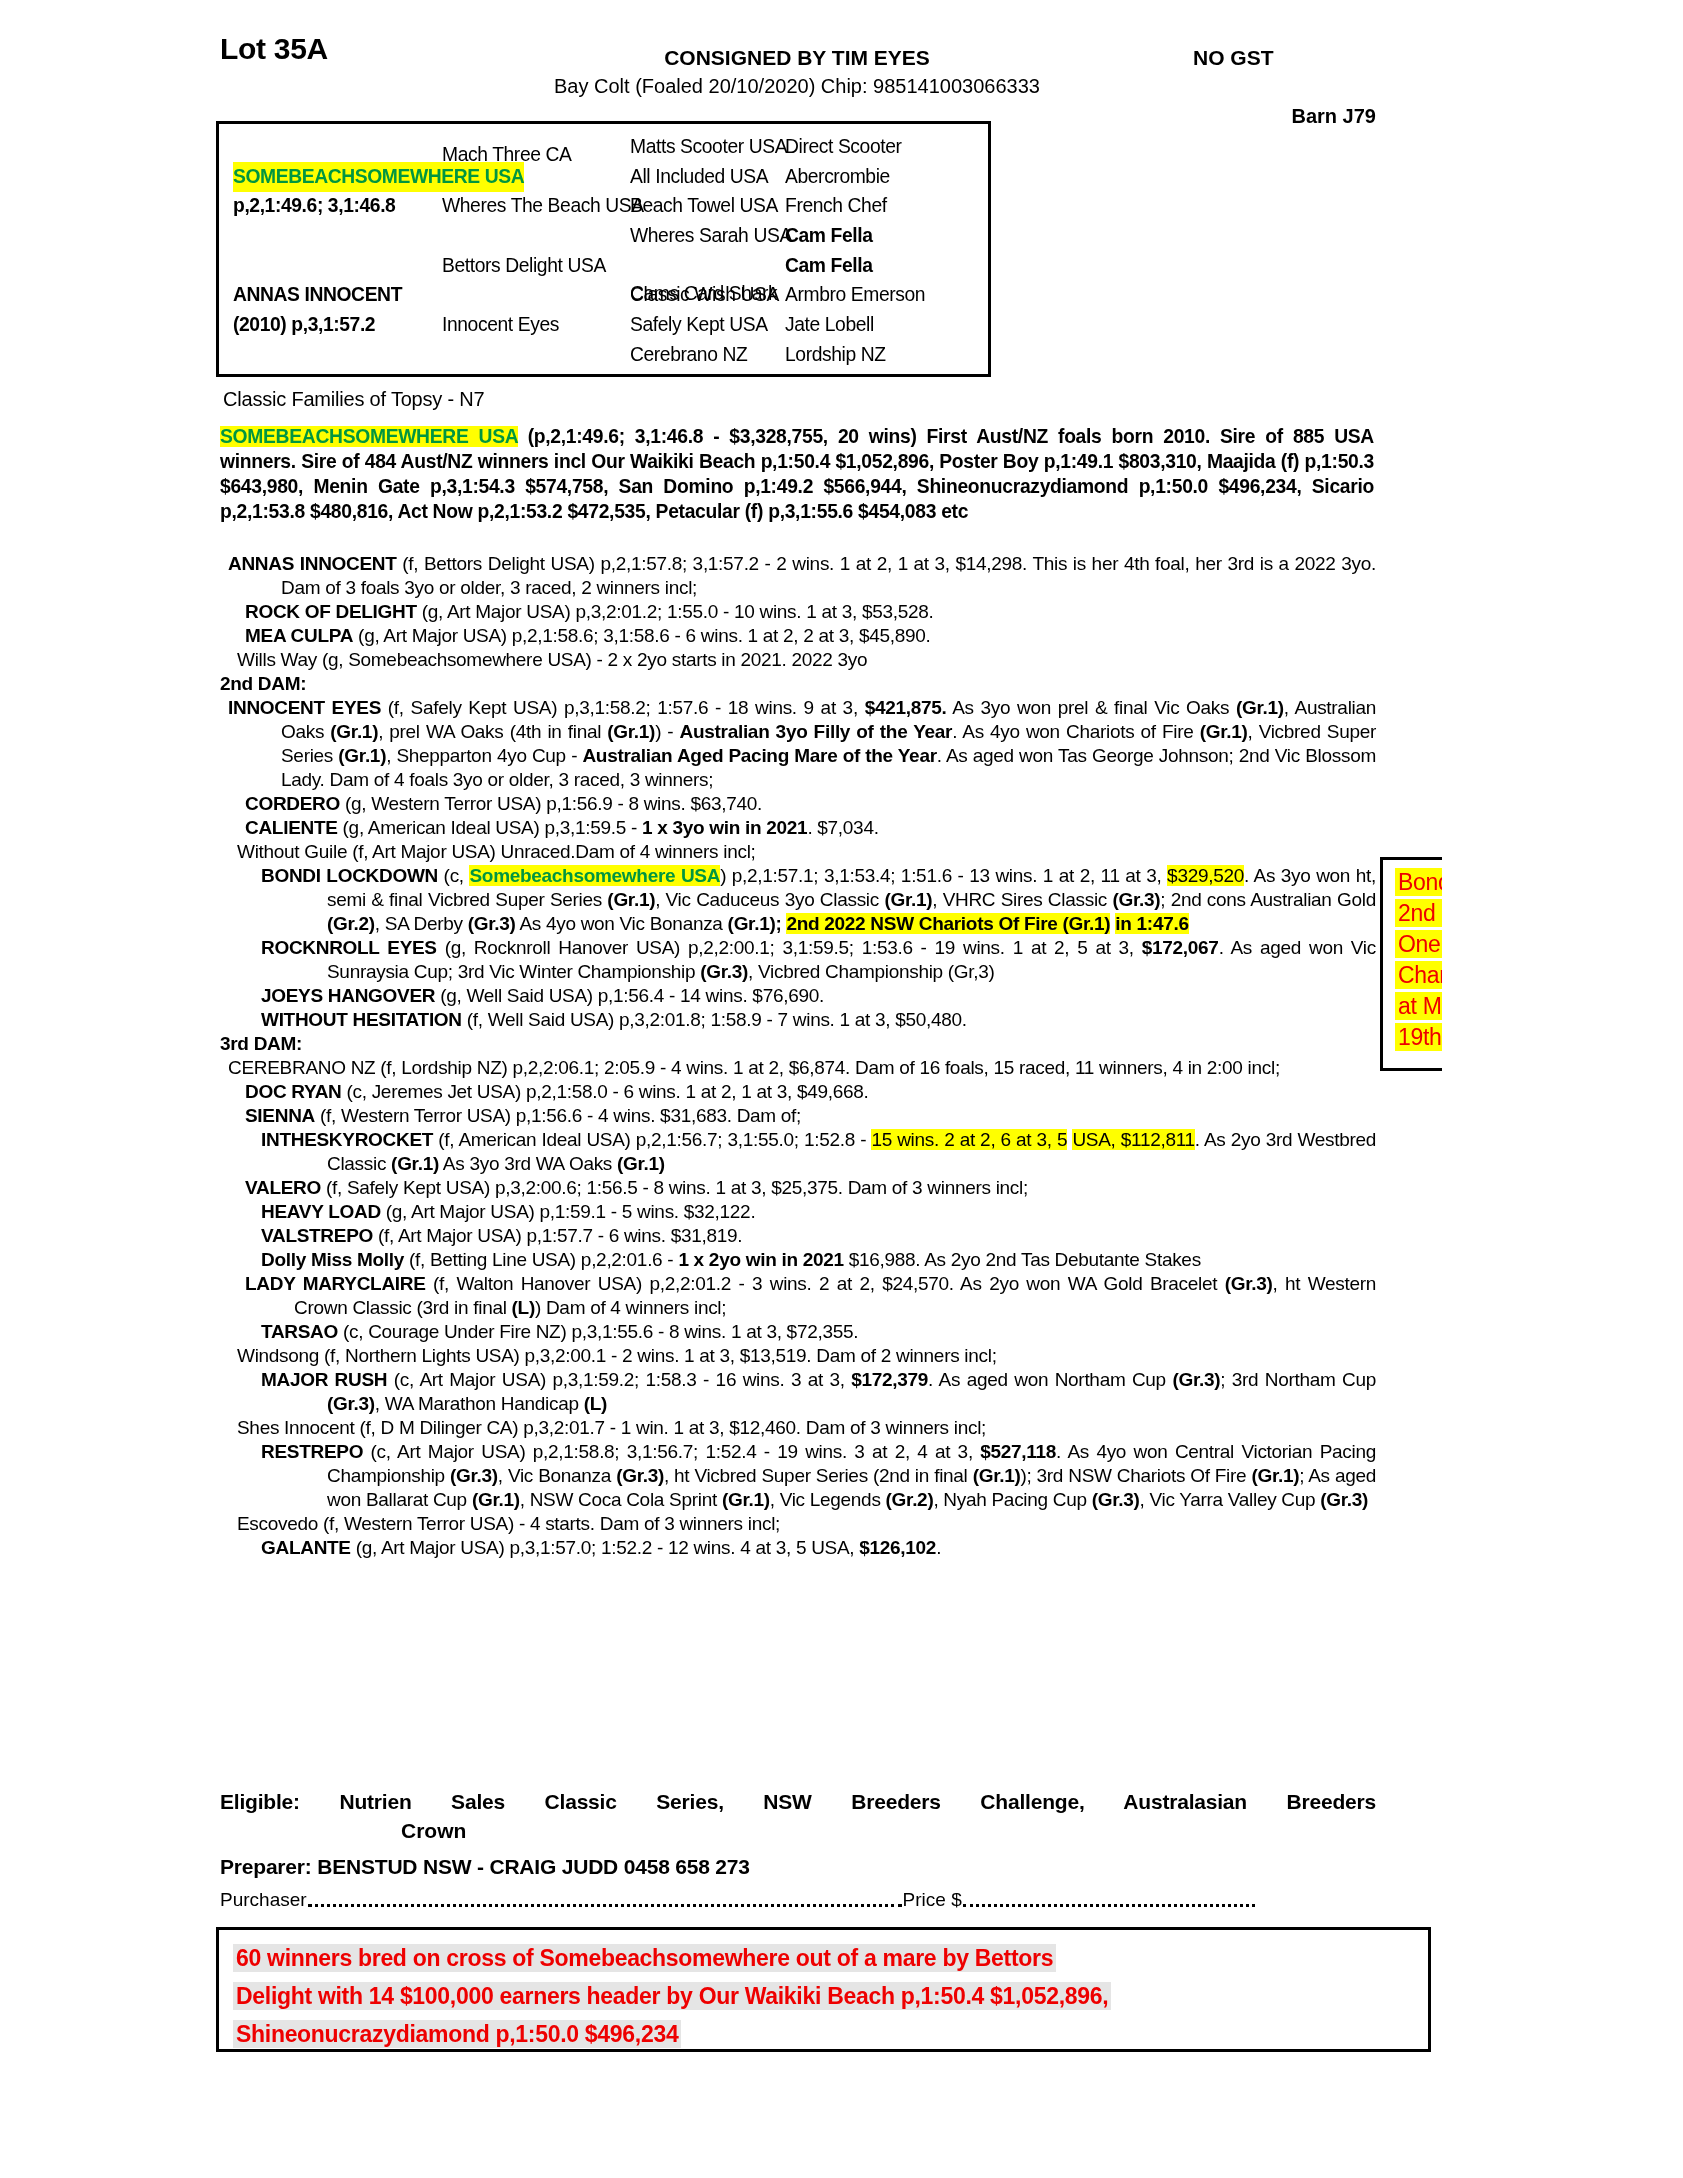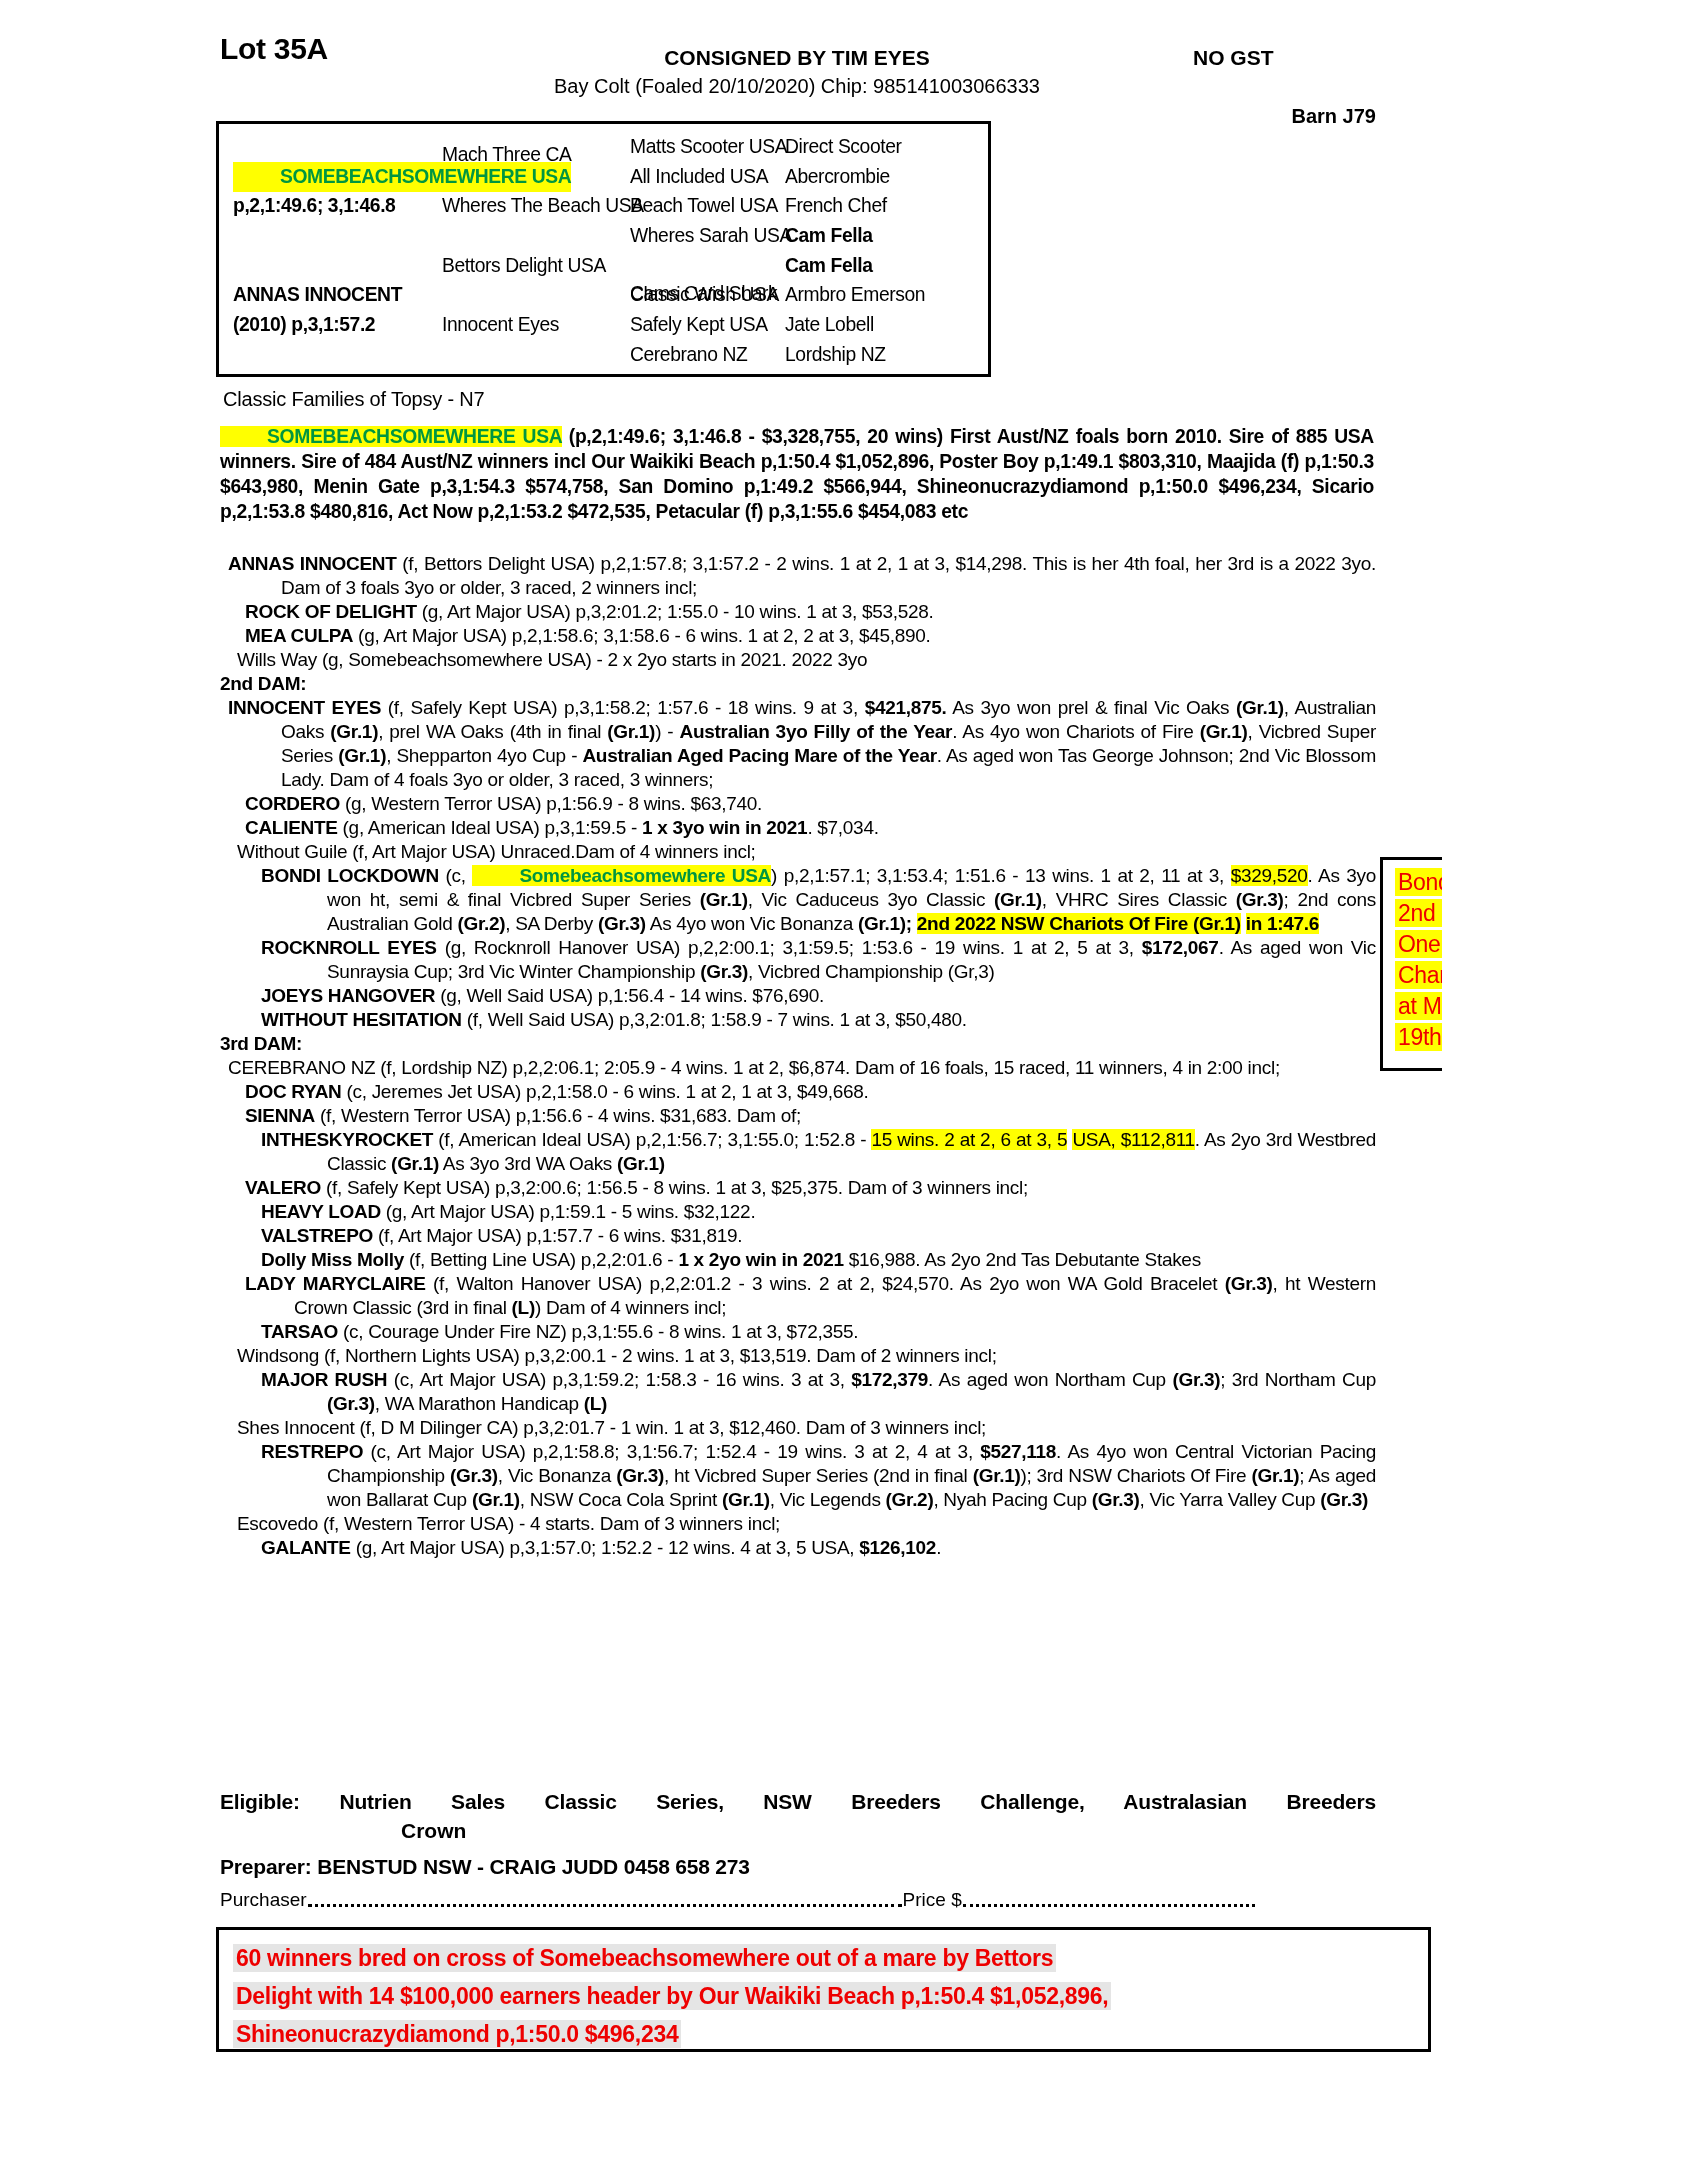--- a/index.html
+++ b/index.html
@@ -2,21 +2,21 @@
 <html><head>
 <meta charset="utf-8">
 <style>
   html,body{margin:0;padding:0;background:#fff;}
   .page{position:relative;width:1442px;height:2178px;background:#fff;overflow:hidden;
         font-family:"Liberation Sans",sans-serif;color:#000;}
   .abs{position:absolute;}
   .b{font-weight:bold;}
   .r{color:#000000;}
   .hl{background:#ffff00;}
-  .g{color:#009640;padding-left:47px;}
+  .g{color:#009640;}
   .lot{left:220px;top:32px;font-size:30px;font-weight:bold;letter-spacing:-0.3px;}
   .consigned{left:220px;top:46px;width:1154px;text-align:center;font-size:21px;font-weight:bold;}
   .nogst{left:1193px;top:46px;font-size:21px;font-weight:bold;}
   .foaled{left:220px;top:75px;width:1154px;text-align:center;font-size:20px;}
   .barn{left:220px;top:105px;width:1156px;text-align:right;font-size:20px;font-weight:bold;}
   .pedbox{left:216px;top:121px;width:769px;height:250px;border:3px solid #000;}
   .ped-col{position:absolute;top:0;height:100%;}
   #pcol1{left:14px;} #pcol2{left:223px;} #pcol3{left:411px;} #pcol4{left:566px;}
   .ped-cell{position:absolute;white-space:nowrap;line-height:30px;font-size:19.3px;letter-spacing:-0.4px;}
   #pcol1 .ped-cell{font-weight:bold;}

